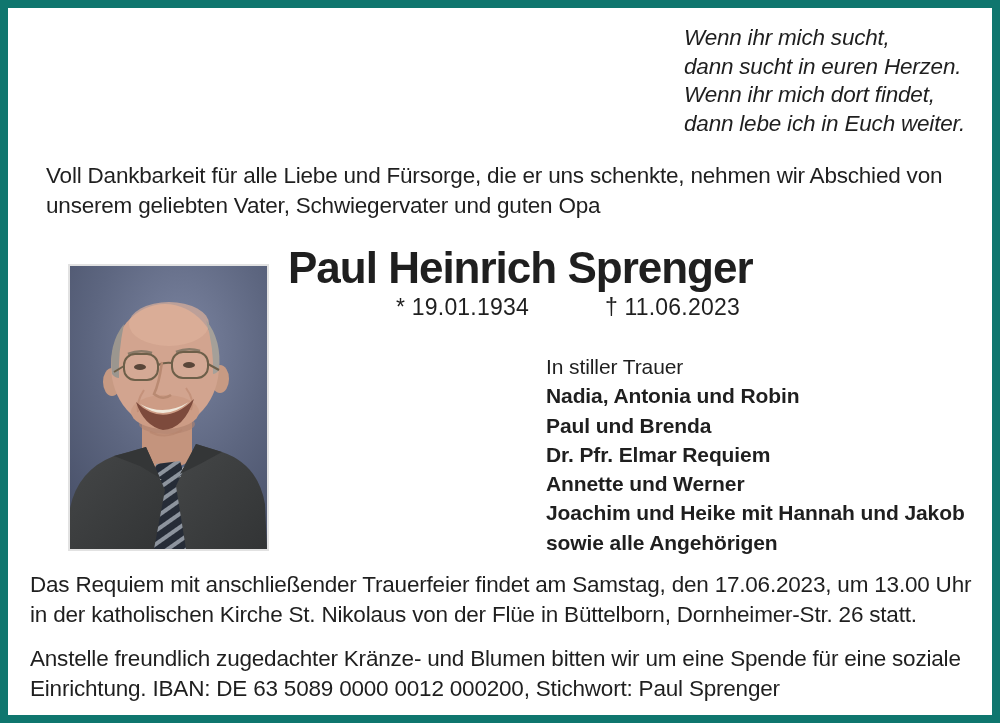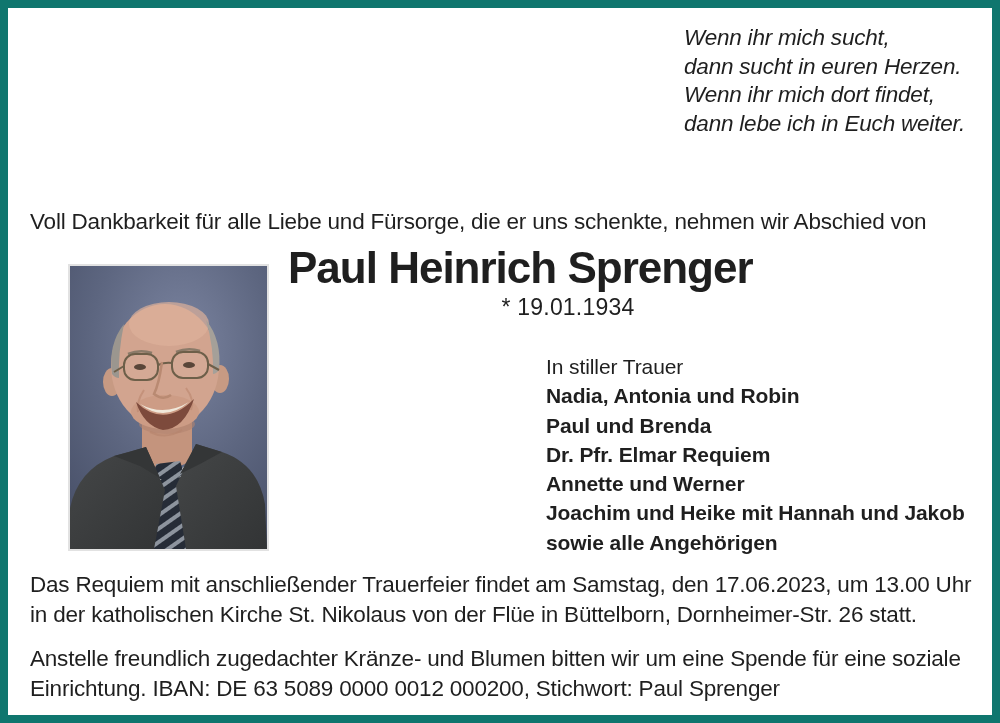--- a/index.html
+++ b/index.html
@@ -26,27 +26,26 @@
     top: 16px;
     font-style: italic;
     font-size: 22.5px;
     line-height: 28.5px;
     letter-spacing: -0.2px;
   }
 
   
   .intro {
     position: absolute;
-    left: 22px;
+    left: 38px;
     top: 153px;
     font-size: 22.5px;
     line-height: 30px;
     letter-spacing: -0.2px;
     white-space: nowrap;
-    margin-top: 46px;
   }
 
   
   .photo-frame {
     position: absolute;
     left: 60px;
     top: 256px;
     width: 197px;
     height: 283px;
     border: 2px solid #e2e2e2;
@@ -118,20 +117,21 @@
 
   <div class="poem">
     <div>Wenn ihr mich sucht,</div>
     <div>dann sucht in euren Herzen.</div>
     <div>Wenn ihr mich dort findet,</div>
     <div>dann lebe ich in Euch weiter.</div>
   </div>
 
   <div class="intro">
     <div>Voll Dankbarkeit für alle Liebe und Fürsorge, die er uns schenkte, nehmen wir Abschied von</div>
+    <div>unserem geliebten Vater, Schwiegervater und guten Opa</div>
   </div>
 
   <div class="photo-frame">
     <svg width="197" height="283" viewBox="0 0 197 283">
       <defs>
         <radialGradient id="bgGrad" cx="56%" cy="28%" r="90%">
           <stop offset="0%" stop-color="#7b84a0"></stop>
           <stop offset="50%" stop-color="#5d6680"></stop>
           <stop offset="100%" stop-color="#444c64"></stop>
         </radialGradient>
@@ -197,20 +197,21 @@
       <path d="M70 138 Q94 157 119 136 Q94 151 70 138 Z" fill="#f0e8da"></path>
 
       <path d="M80 166 Q96 174 112 164" stroke="#b5836d" stroke-width="2" fill="none" opacity="0.6"></path>
     </svg>
   </div>
 
   <div class="name-block">
     <div class="deceased-name">Paul Heinrich Sprenger</div>
     <div class="dates">
       <span>* 19.01.1934</span>
+      <span>† 11.06.2023</span>
     </div>
   </div>
 
   <div class="mourners">
     <div>In stiller Trauer</div>
     <div class="mourner-name">Nadia, Antonia und Robin</div>
     <div class="mourner-name">Paul und Brenda</div>
     <div class="mourner-name">Dr. Pfr. Elmar Requiem</div>
     <div class="mourner-name">Annette und Werner</div>
     <div class="mourner-name">Joachim und Heike mit Hannah und Jakob</div>

